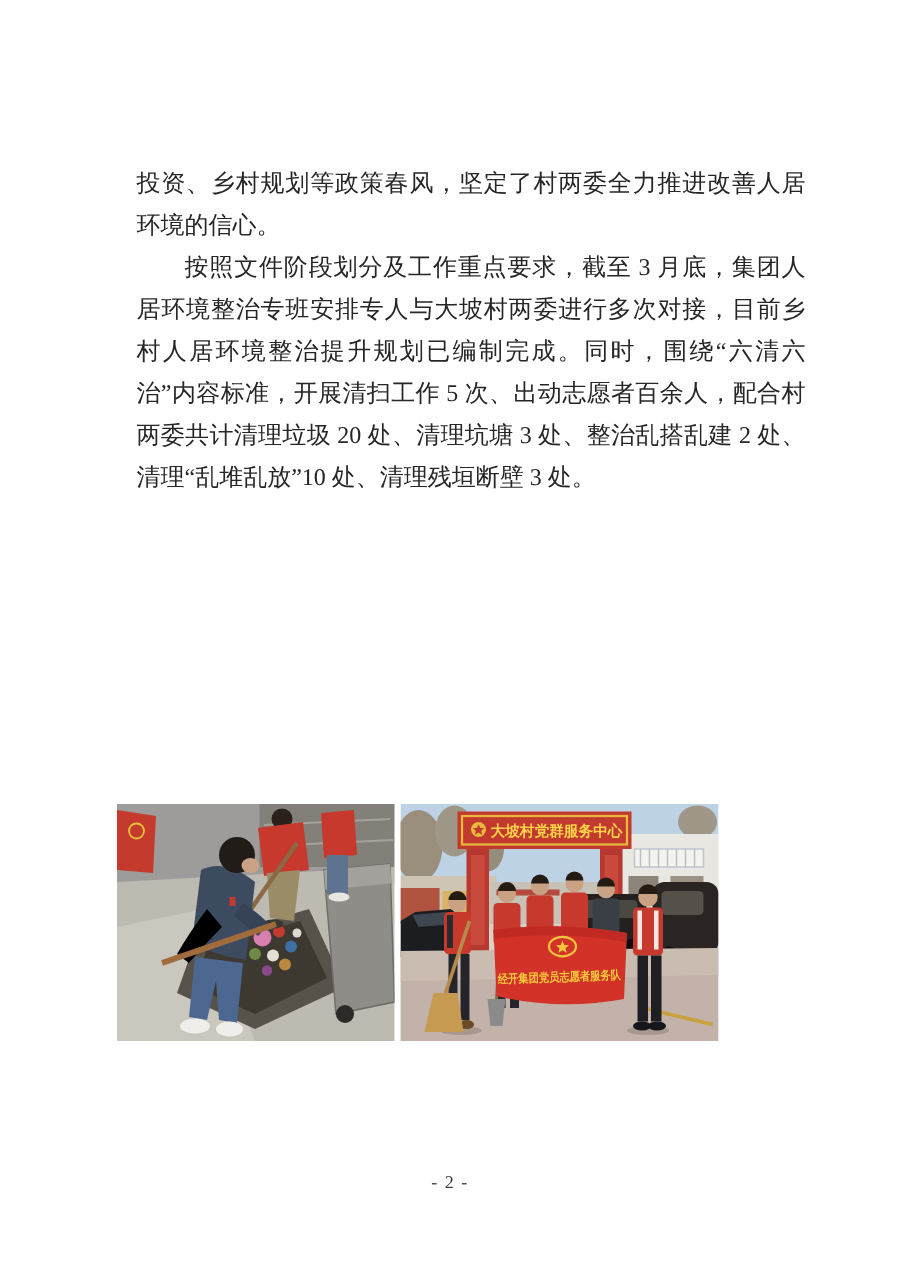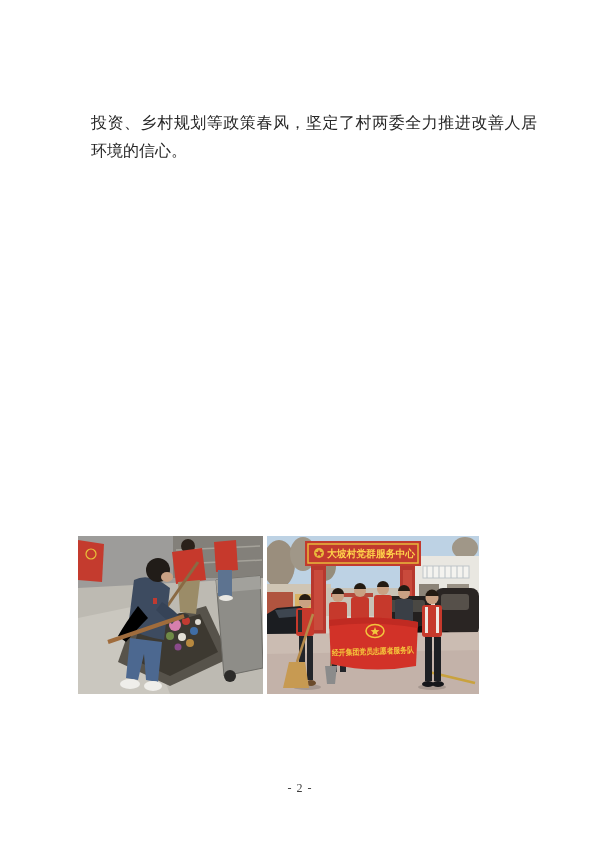--- a/index.html
+++ b/index.html
@@ -24,20 +24,21 @@
   }
   svg text{font-family:"Liberation Sans","DejaVu Sans",sans-serif;}
 </style>
 </head>
 <body>
 
 <div class="page">
 
   <div class="doc-text">
     <p class="para flush">投资、乡村规划等政策春风，坚定了村两委全力推进改善人居环境的信心。</p>
+    <p class="para">按照文件阶段划分及工作重点要求，截至 3 月底，集团人居环境整治专班安排专人与大坡村两委进行多次对接，目前乡村人居环境整治提升规划已编制完成。同时，围绕“六清六治”内容标准，开展清扫工作 5 次、出动志愿者百余人，配合村两委共计清理垃圾 20 处、清理坑塘 3 处、整治乱搭乱建 2 处、清理“乱堆乱放”10 处、清理残垣断壁 3 处。</p>
   </div>
 
   <div class="photos">
 
     <svg class="photo-left" viewBox="0 0 185 158" xmlns="http://www.w3.org/2000/svg">
       <rect x="0" y="0" width="185" height="158" fill="#b9b6af"></rect>
       <rect x="0" y="0" width="185" height="52" fill="#9d9c9a"></rect>
       <rect x="95" y="0" width="90" height="42" fill="#83807a"></rect>
       <line x1="98" y1="14" x2="182" y2="10" stroke="#a5a29a" stroke-width="1.5"></line>
       <line x1="100" y1="28" x2="184" y2="24" stroke="#a5a29a" stroke-width="1.5"></line>

